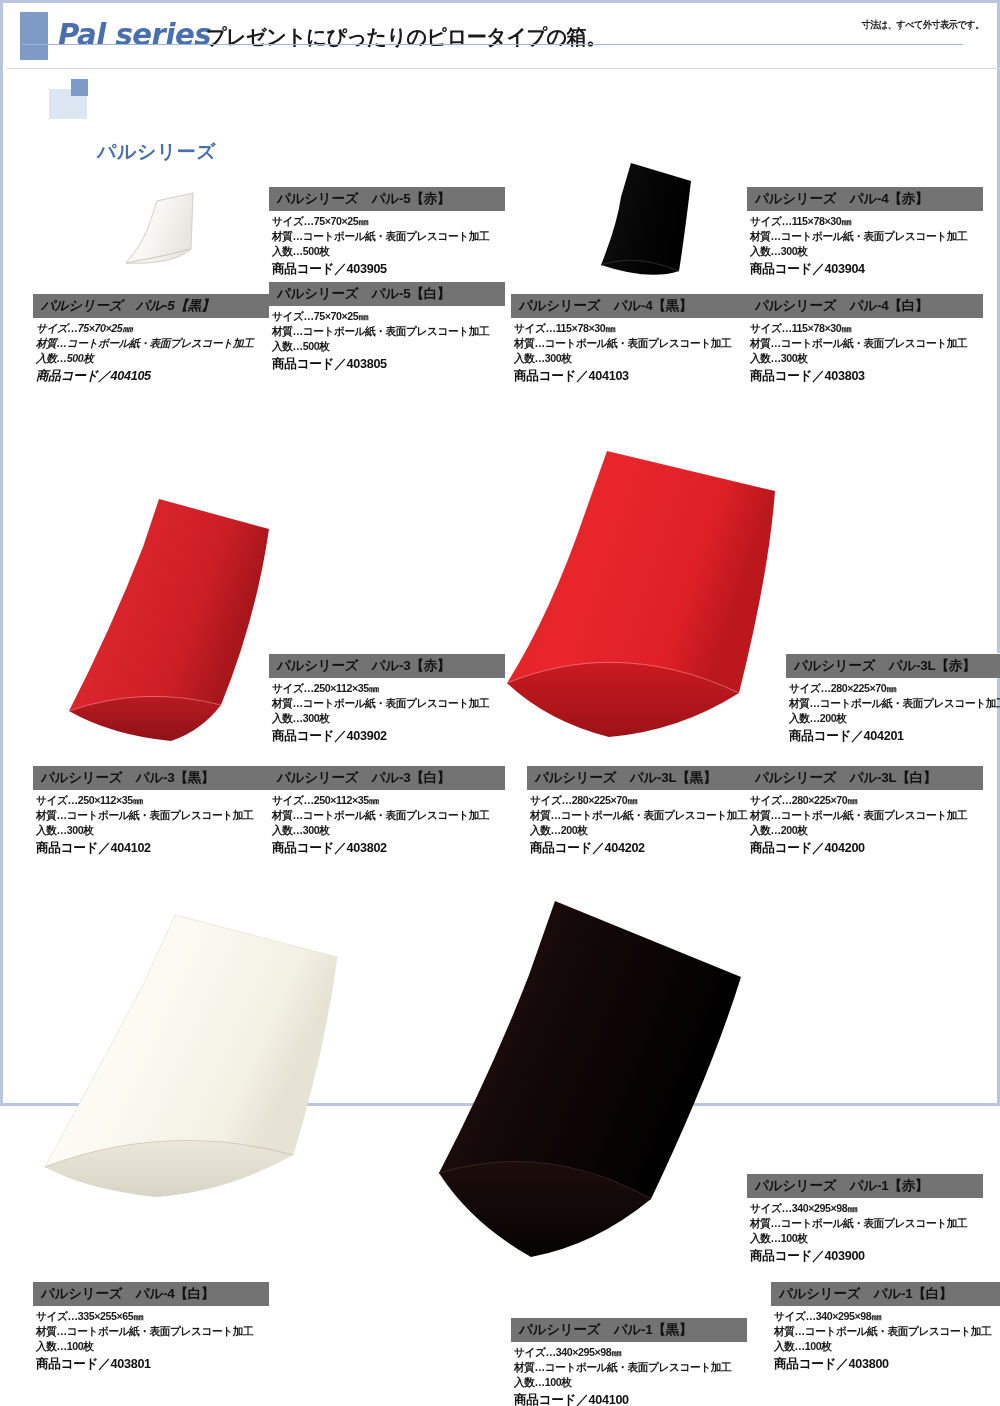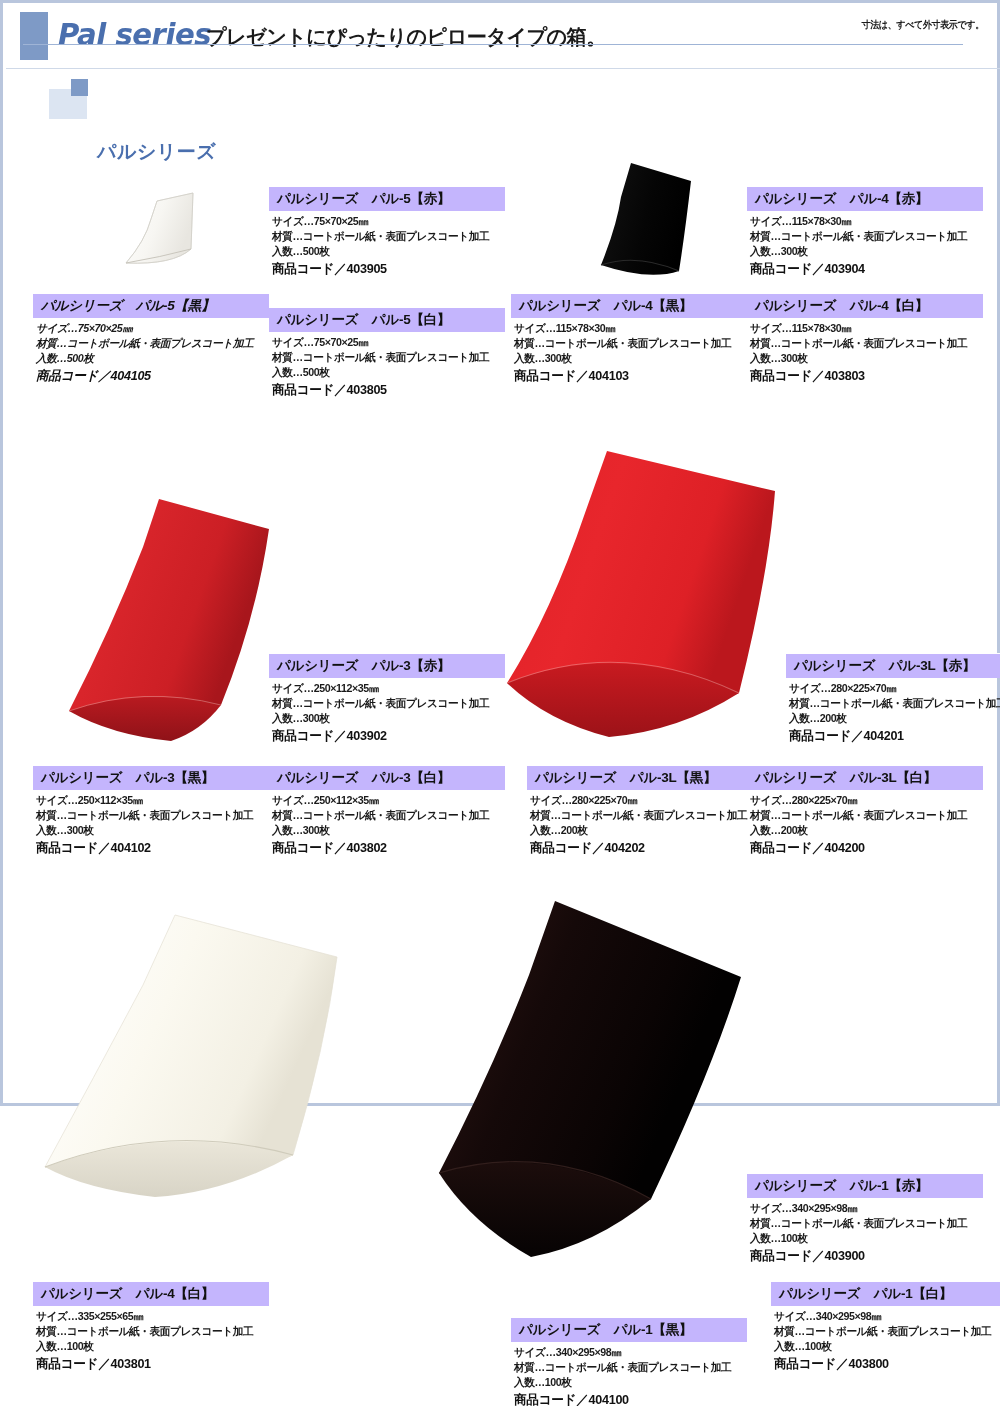--- a/index.html
+++ b/index.html
@@ -66,21 +66,21 @@
   #sec-rule{
     position:absolute;left:20px;top:41px;width:940px;height:1px;
     background:#9fb4d6;
   }
   
   .prod{
     position:absolute;
     width:236px;
   }
   .prod-title{
-    background:#c4b5fd;
+    background:#737373;
     border-top:1px solid #fff;
     font-size:13.5px;font-weight:bold;color:#111;
     letter-spacing:-0.2px;
     padding:3px 4px 3px 8px;
     white-space:nowrap;
     line-height:1.35;
     box-sizing:border-box;
   }
   .prod-body{
     padding:3px 0 0 3px;
@@ -257,21 +257,21 @@
   <div class="prod" style="left:30px;top:290px;font-style:italic;">
     <div class="prod-title">パルシリーズ　パル-5【黒】</div>
     <div class="prod-body">
       <div class="prod-line">サイズ…75×70×25㎜</div>
       <div class="prod-line">材質…コートボール紙・表面プレスコート加工</div>
       <div class="prod-line">入数…500枚</div>
       <div class="prod-code">商品コード／404105</div>
     </div>
   </div>
 
-  <div class="prod" style="left:266px;top:304px;">
+  <div class="prod" style="left:266px;top:278px;">
     <div class="prod-title">パルシリーズ　パル-5【白】</div>
     <div class="prod-body">
       <div class="prod-line">サイズ…75×70×25㎜</div>
       <div class="prod-line">材質…コートボール紙・表面プレスコート加工</div>
       <div class="prod-line">入数…500枚</div>
       <div class="prod-code">商品コード／403805</div>
     </div>
   </div>
 
   <div class="prod" style="left:508px;top:290px;">

